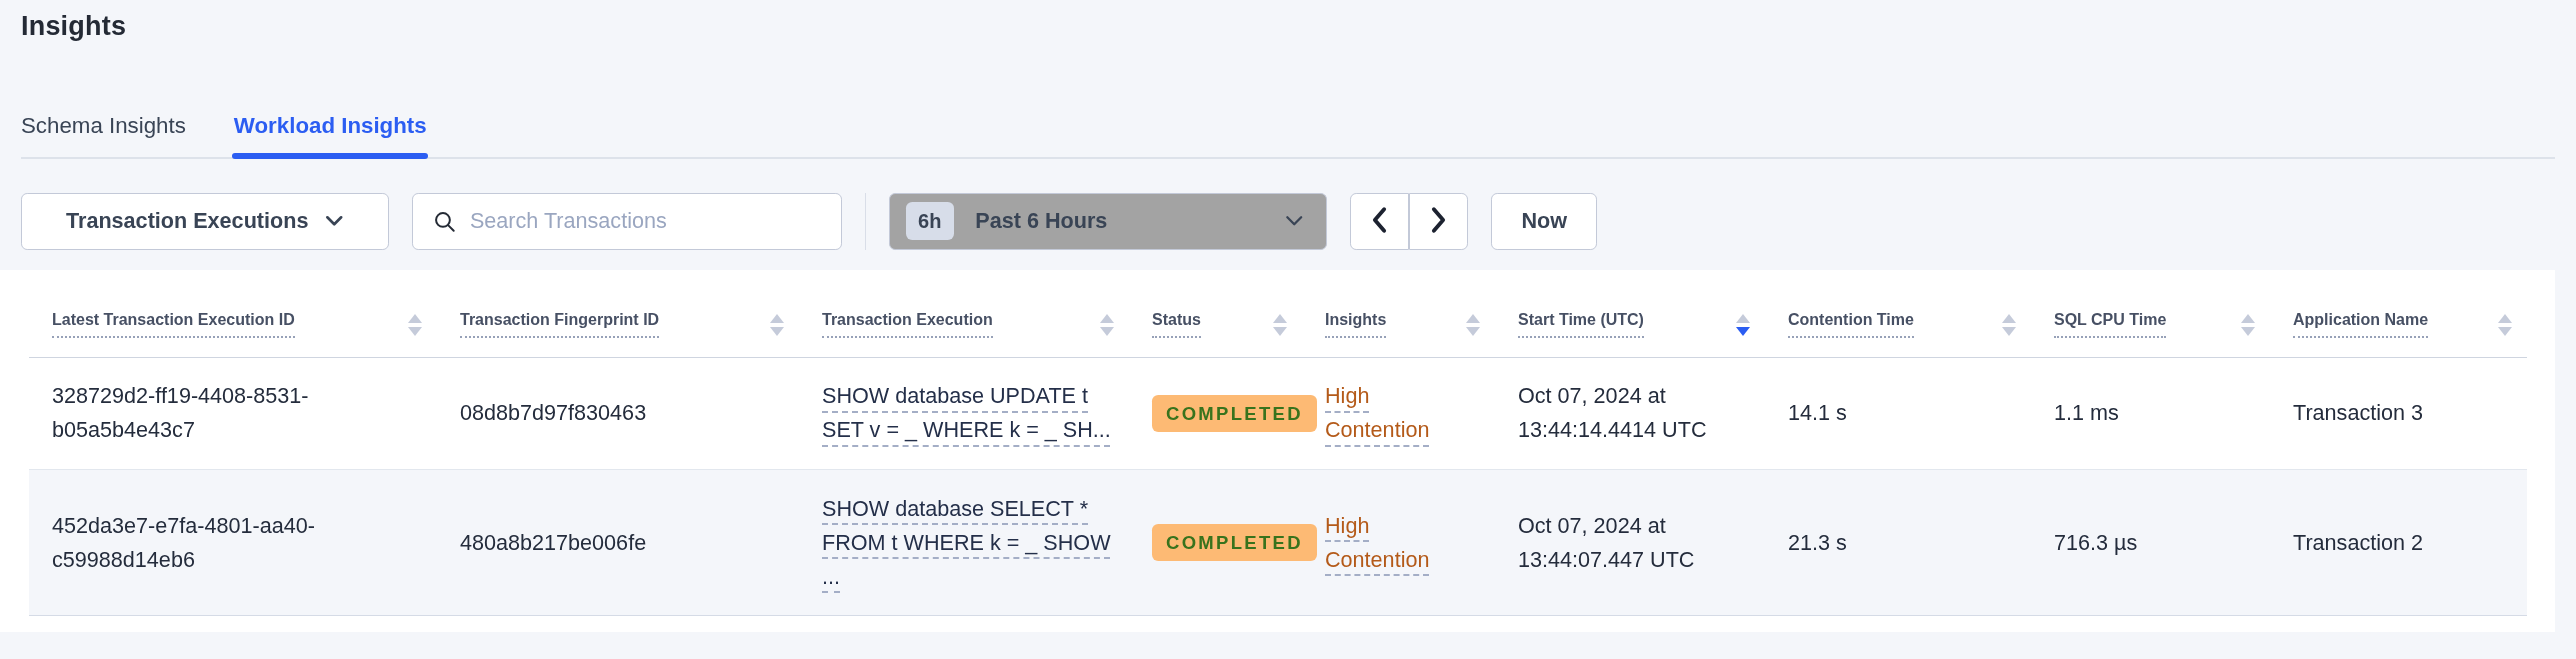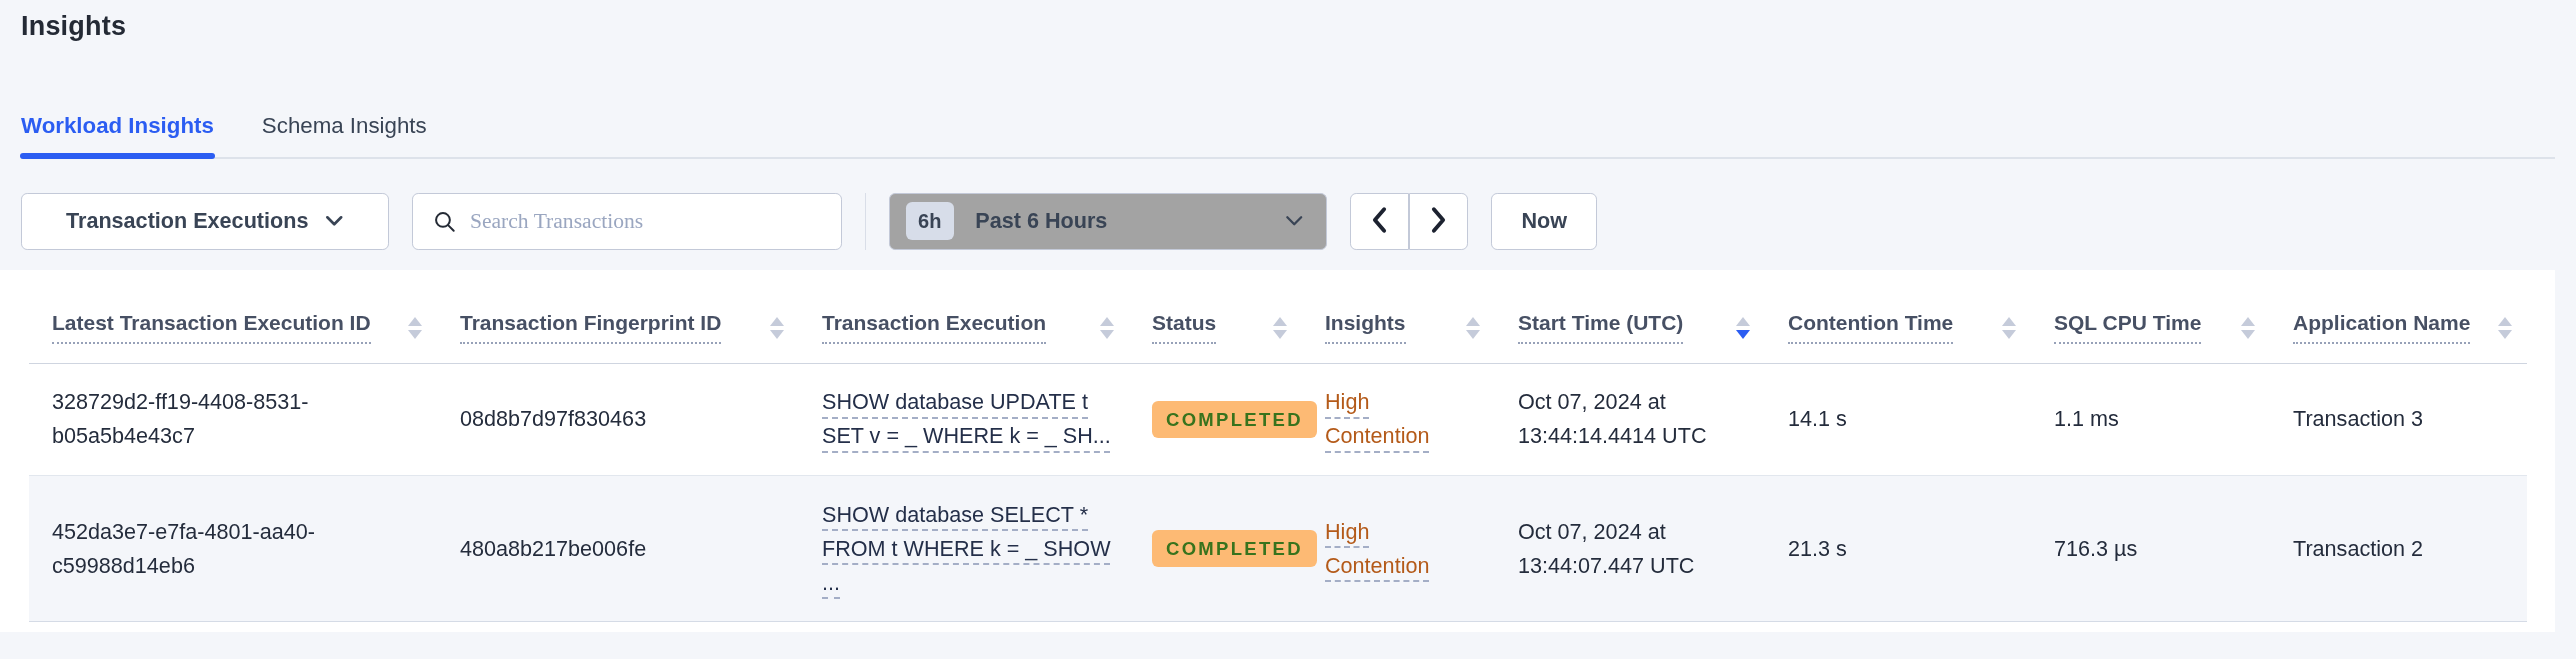--- a/index.html
+++ b/index.html
@@ -26,21 +26,21 @@
   .btn {
     display: inline-flex; align-items: center; gap: 17px;
     height: 57px; padding: 0 44px;
     background: #fff; border: 1.5px solid #c3c9d8; border-radius: 6.2px;
     font-family: inherit; font-size: 21.6px; font-weight: 600; color: #394455;
     cursor: pointer; white-space: nowrap;
   }
   .search-box {
     display: flex; align-items: center; gap: 14px;
     width: 430px; height: 57px; padding: 0 20px;
-    background: #fff; border: 1.5px solid #c3c9d8; border-radius: 6.2px; font-family: Liberation Serif, serif;
+    background: #fff; border: 1.5px solid #c3c9d8; border-radius: 6.2px;
   }
   .search-box input {
     border: none; outline: none; flex: 1; font-family: inherit;
     font-size: 21.6px; color: #394455; background: transparent; min-width: 0;
   }
   .search-box input::placeholder { color: #9aa6c0; }
   .toolbar-divider { width: 1.5px; height: 57px; background: #d9dee8; }
   .time-picker {
     display: flex; align-items: center; gap: 21.6px;
     width: 438px; height: 57px; padding: 0 23px 0 15.4px;
@@ -68,21 +68,21 @@
   .card {
     margin: 20px 0 0 0; margin-left: 0;
     background: #fff; width: 2555px; padding: 20px 29px 0 29px;
     min-height: 362px;
   }
   table { width: 100%; border-collapse: collapse; table-layout: fixed; }
   th, td { text-align: left; vertical-align: middle; }
   thead th { padding: 21.6px 15.4px 18.5px 23px; border-bottom: 1.5px solid #cfd5e0; }
   .th-inner { display: flex; align-items: center; justify-content: space-between; gap: 9.2px; }
   .th-label {
-    font-size: 21px; font-weight: 700; color: #475064; white-space: nowrap;
+    font-size: 16px; font-weight: 700; color: #475064; white-space: nowrap;
     border-bottom: 2.3px dotted #97a1b8; padding-bottom: 7px; cursor: pointer;
   }
   .sorter { display: flex; flex-direction: column; gap: 4.6px; flex-shrink: 0; cursor: pointer; }
   .tri-up { width:0; height:0; border-left:7.7px solid transparent; border-right:7.7px solid transparent; border-bottom:9.2px solid #c5cbda; }
   .tri-down { width:0; height:0; border-left:7.7px solid transparent; border-right:7.7px solid transparent; border-top:9.2px solid #c5cbda; }
   .tri-down.active { border-top-color: #2b5df2; }
 
   tbody td { padding: 21.6px 15.4px 21.6px 23px; font-size: 21.6px; color: #242c3c; border-bottom: 1.5px solid #e2e7ee; line-height: 34px; }
   tbody tr.alt td { background: #f4f6fa; }
   tbody tr:last-child td { border-bottom: 1.5px solid #d5dbe6; }
@@ -104,22 +104,22 @@
   }
   .chev svg, .icon svg { display: block; }
 </style>
 </head>
 <body>
 
 <div class="page">
   <h1 class="page-title">Insights</h1>
 
   <div class="tabs">
+    <div class="tab">Schema Insights</div>
     <div class="tab active">Workload Insights</div>
-    <div class="tab">Schema Insights</div>
   </div>
 
   <div class="toolbar">
     <button class="btn">
       <span>Transaction Executions</span>
       <span class="chev">
         <svg width="18.5" height="12.3" viewBox="0 0 24 16">
             <polyline points="3,3 12,12 21,3" fill="none" stroke="#394455" stroke-width="3.5" stroke-linecap="round" stroke-linejoin="round"></polyline>
           </svg>
       </span>

